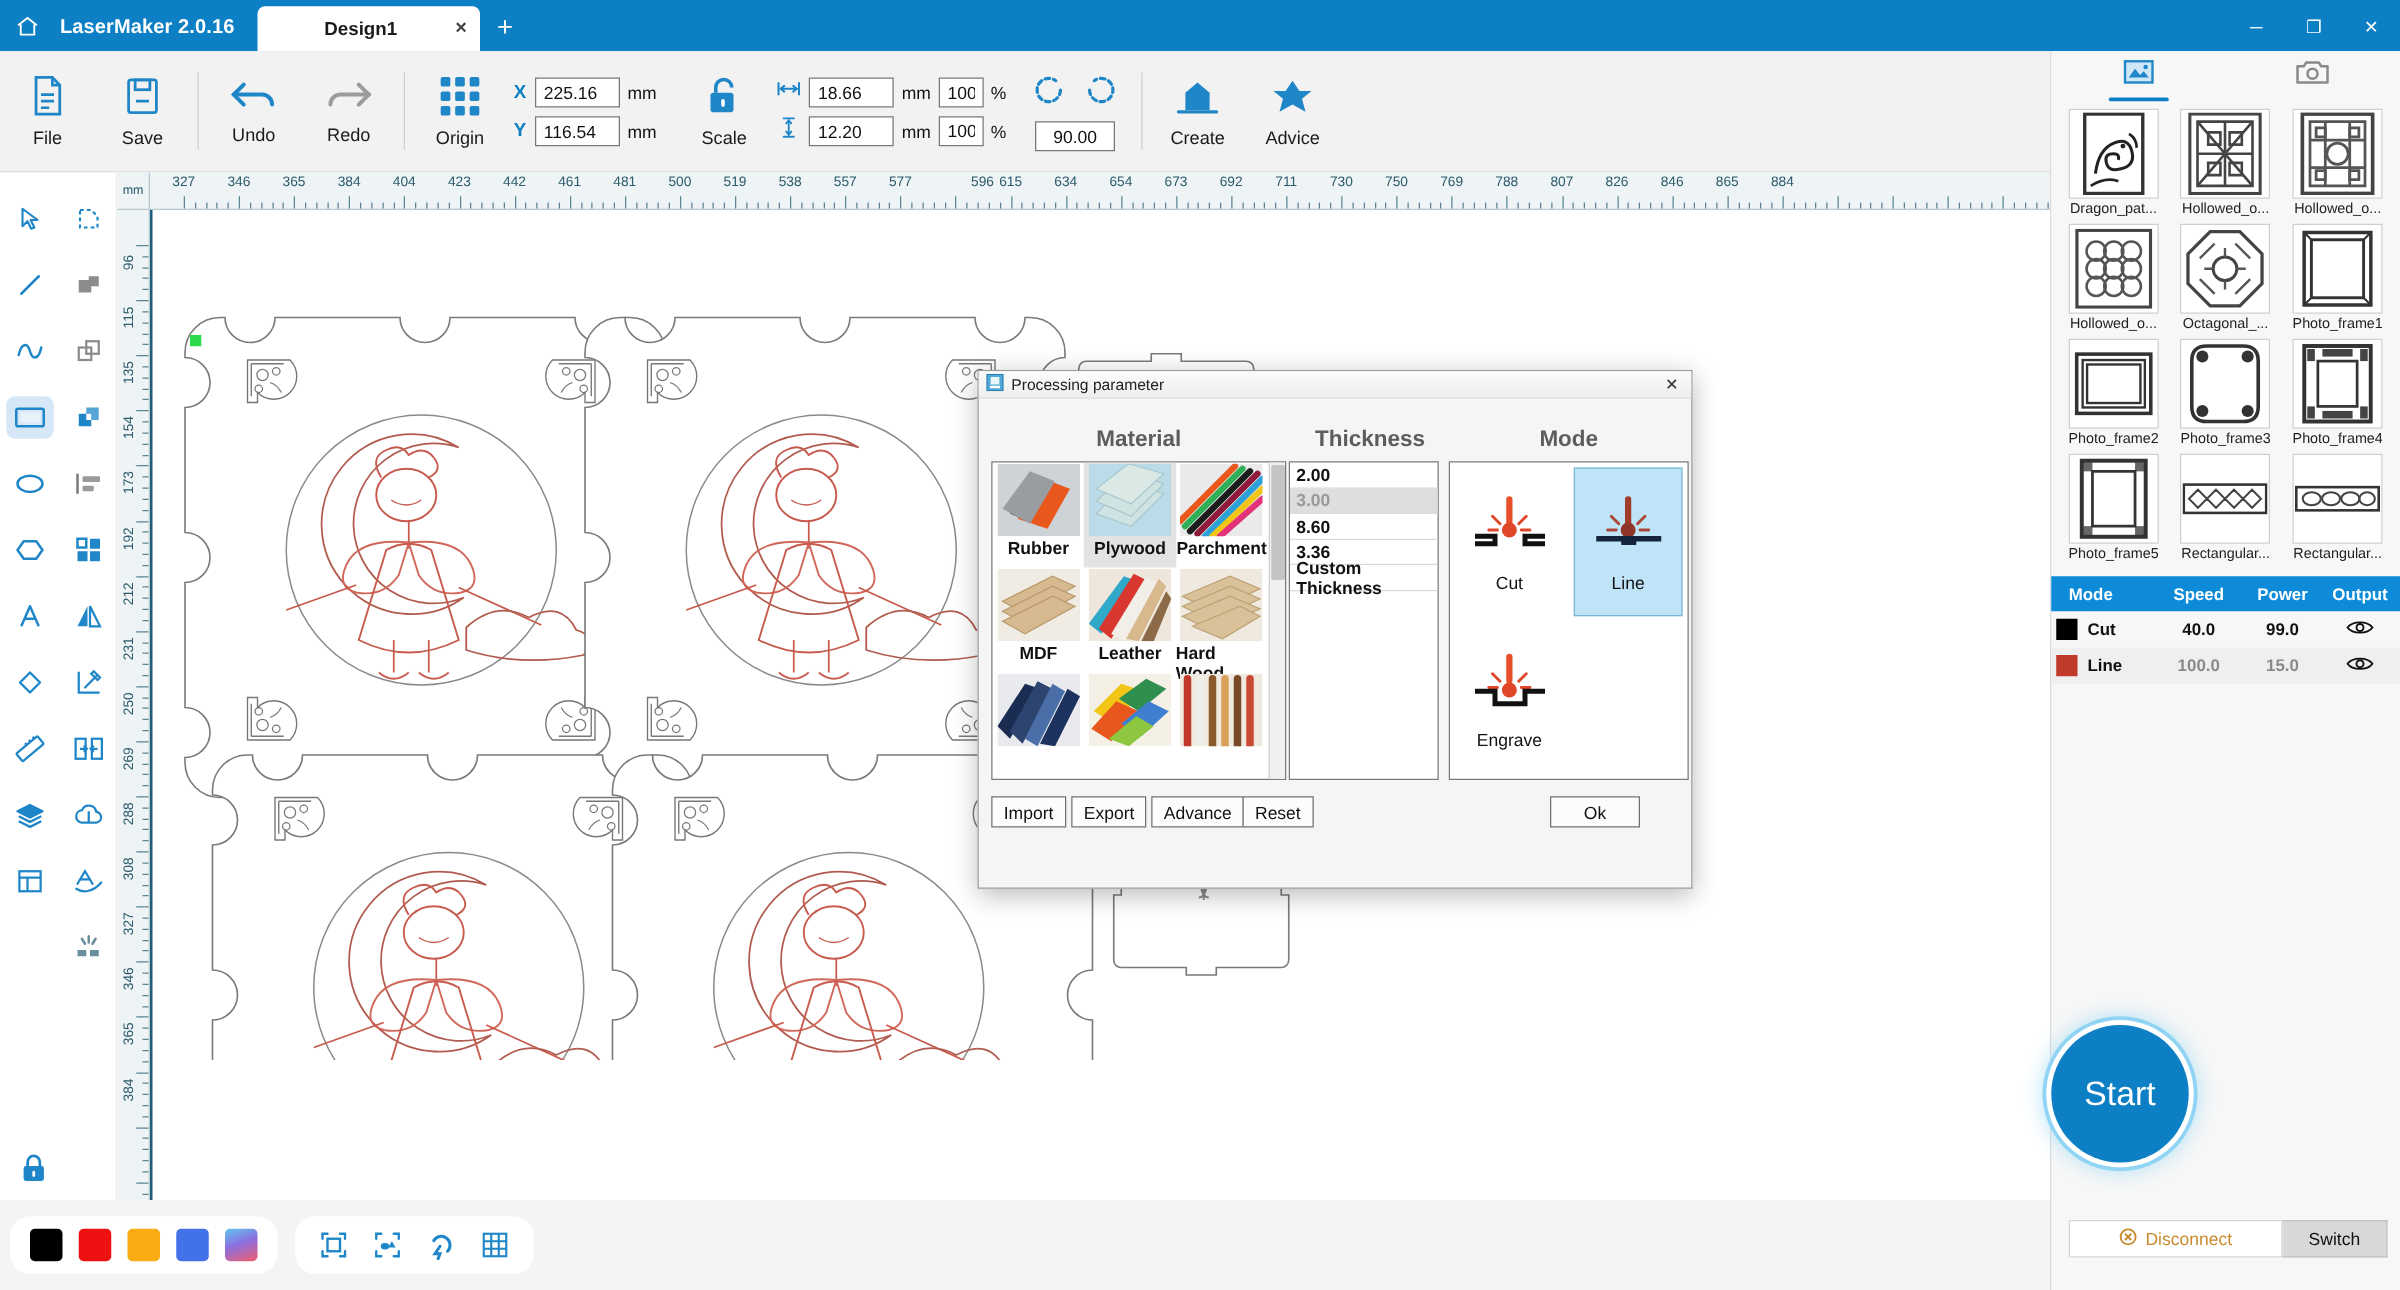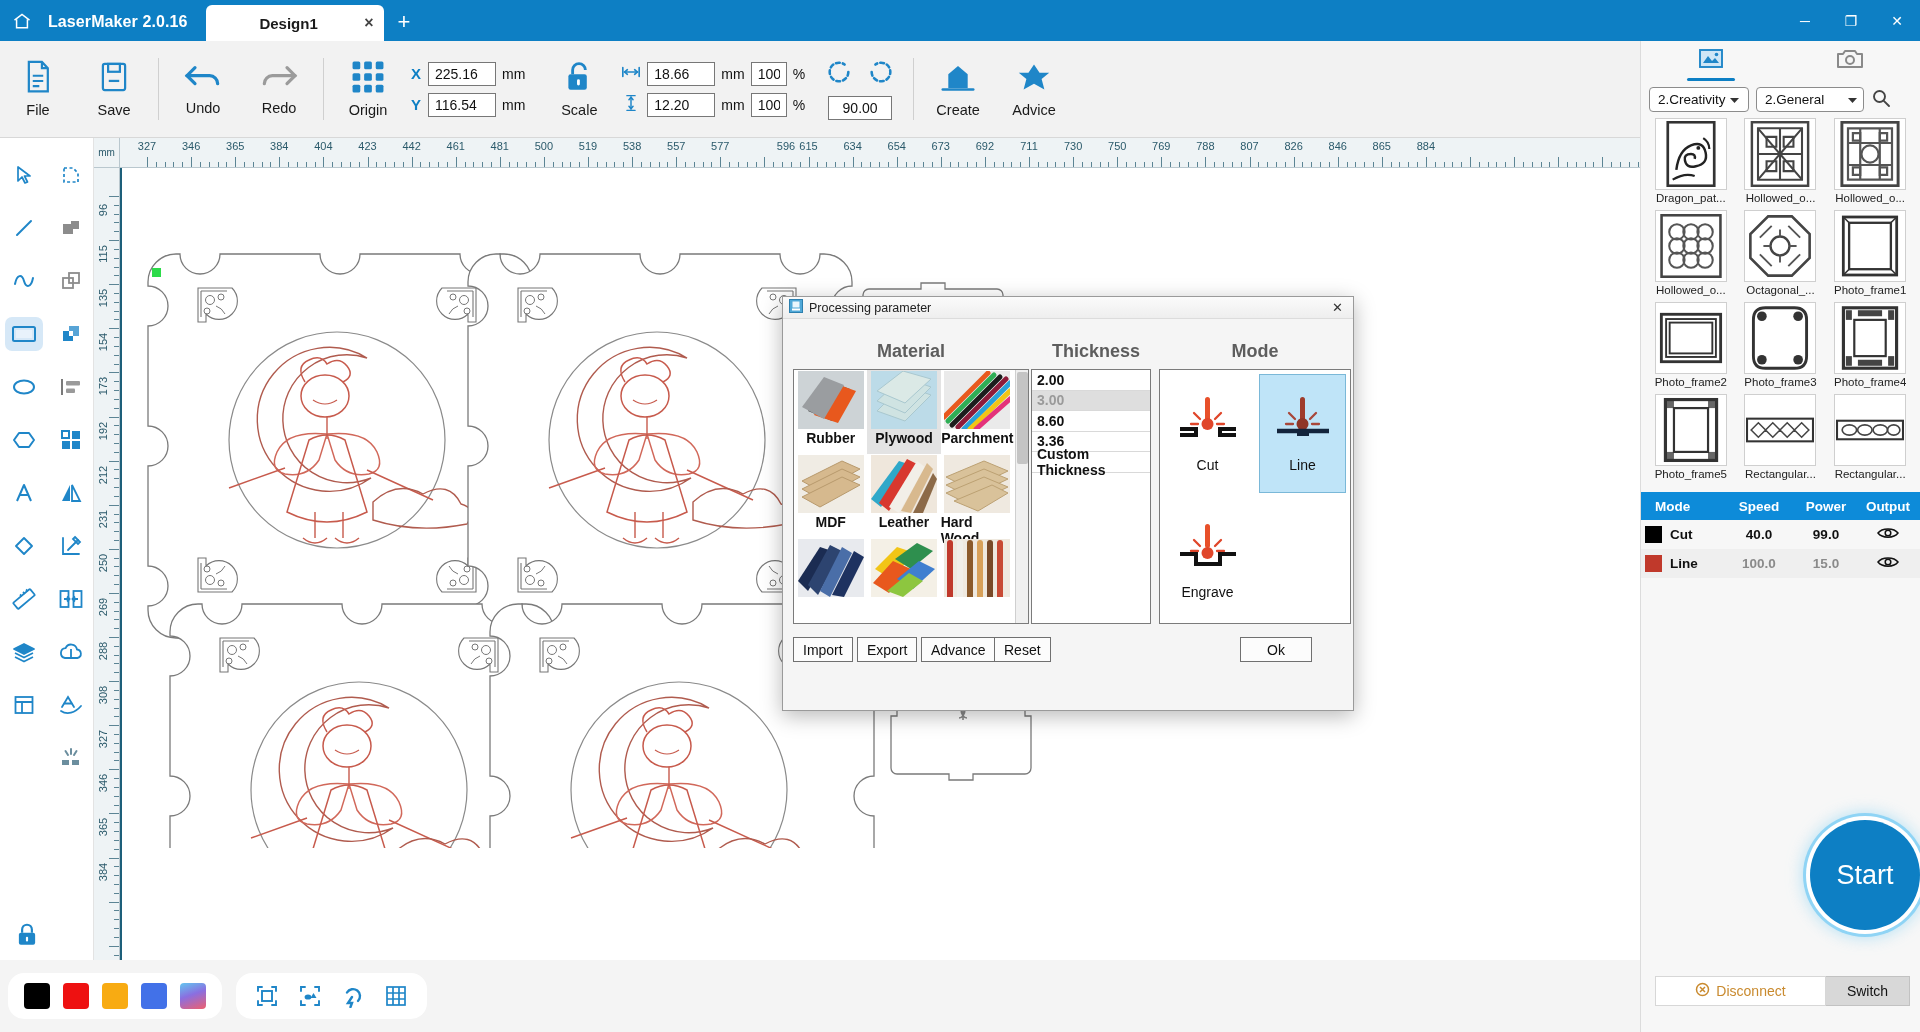--- a/index.html
+++ b/index.html
@@ -114,21 +114,21 @@
   .lt-row{ display:flex; height:29px; align-items:center; font-size:13.5px; color:#111; }
   .lt-row.alt{ background:#efefef;}
   .lt-c0{ width:84px; display:flex; align-items:center; gap:8px; padding-left:4px;}
   .lt-c1{ width:68px; text-align:center;}
   .lt-c2{ width:66px; text-align:center;}
   .lt-c3{ width:58px; display:flex; justify-content:center;}
   .lt-head .lt-c0{ padding-left:14px;}
   .colorchip{ width:17px;height:17px;}
   .muted{ color:#8a8a8a; }
   .startwrap{ position:absolute; left:0; right:0; bottom:72px; height:170px;
-    display:flex; align-items:center; justify-content:flex-end;}
+    display:flex; align-items:center; justify-content:flex-start;}
   .startbtn{ width:110px;height:110px;border-radius:50%;background:#0d7fc4;color:#fff;
     display:flex;align-items:center;justify-content:center; font-size:27px;
     box-shadow:0 0 0 4px #fff, 0 0 0 7px #8fd4f5, 0 0 16px 7px rgba(140,212,245,.65);
     cursor:pointer;}
   .connbar{ position:absolute; left:14px; right:10px; bottom:26px; height:30px; display:flex;}
   .conn{ flex:1; background:#fff; border:1px solid #d7d7d7; display:flex; align-items:center;
     justify-content:center; gap:6px; font-size:14px; color:#c98a2e;}
   .switch{ width:84px; background:#d8d8d8; border:1px solid #c2c2c2; border-left:none;
     display:flex;align-items:center;justify-content:center; font-size:14px; color:#111; cursor:pointer;}
 
@@ -1005,41 +1005,20 @@
     <div class="rp-tab">
       <span>
         <svg width="28" height="22" viewBox="0 0 28 22" fill="none" stroke="#8a8a8a" stroke-width="2" stroke-linejoin="round">
           <path d="M2 6h5l2-3h10l2 3h5v13H2z"></path>
             <circle cx="14" cy="12" r="4"></circle>
           </svg></span>
       <div class="ul"></div>
     </div>
   </div>
 
-  <div class="rp-filters">
-    <div class="sel-ctl" style="width:100px">
-      <span class="cap">2.Creativity</span>
-      <span>
-        <svg width="9" height="7" viewBox="0 0 9 7">
-            <path d="M0 1 L4.5 6 L9 1z" fill="#333"></path>
-          </svg></span>
-    </div>
-    <div class="sel-ctl" style="width:108px">
-      <span class="cap">2.General</span>
-      <span style="margin-left:auto">
-        <svg width="9" height="7" viewBox="0 0 9 7">
-            <path d="M0 1 L4.5 6 L9 1z" fill="#333"></path>
-          </svg></span>
-    </div>
-    <span>
-      <svg width="20" height="20" viewBox="0 0 20 20" fill="none" stroke="#444" stroke-width="1.9" stroke-linecap="round">
-        <circle cx="8.5" cy="8.5" r="5.5"></circle>
-          <path d="M12.8 12.8 L18 18"></path>
-        </svg></span>
-  </div>
 
   <div class="lib-grid" id="libgrid">
       <div class="lib-cell">
         <div class="lib-thumb">
           <svg viewBox="0 0 40 54" width="52" height="66">
             <rect x="1" y="1" width="38" height="52" fill="none" stroke="#333" stroke-width="2.2"></rect>
             <path d="M8 40 q2-16 12-20 q10-4 12 6 q2 9-8 11 q-8 2-9-5 q-1-5 5-5 q4 0 3 4" fill="none" stroke="#222" stroke-width="2"></path>
             <path d="M5 48 q10-6 18-3 M30 14 q5 3 5 9" stroke="#222" stroke-width="1.8" fill="none"></path>
             <circle cx="26" cy="22" r="1.6" fill="#222"></circle>
           </svg>

